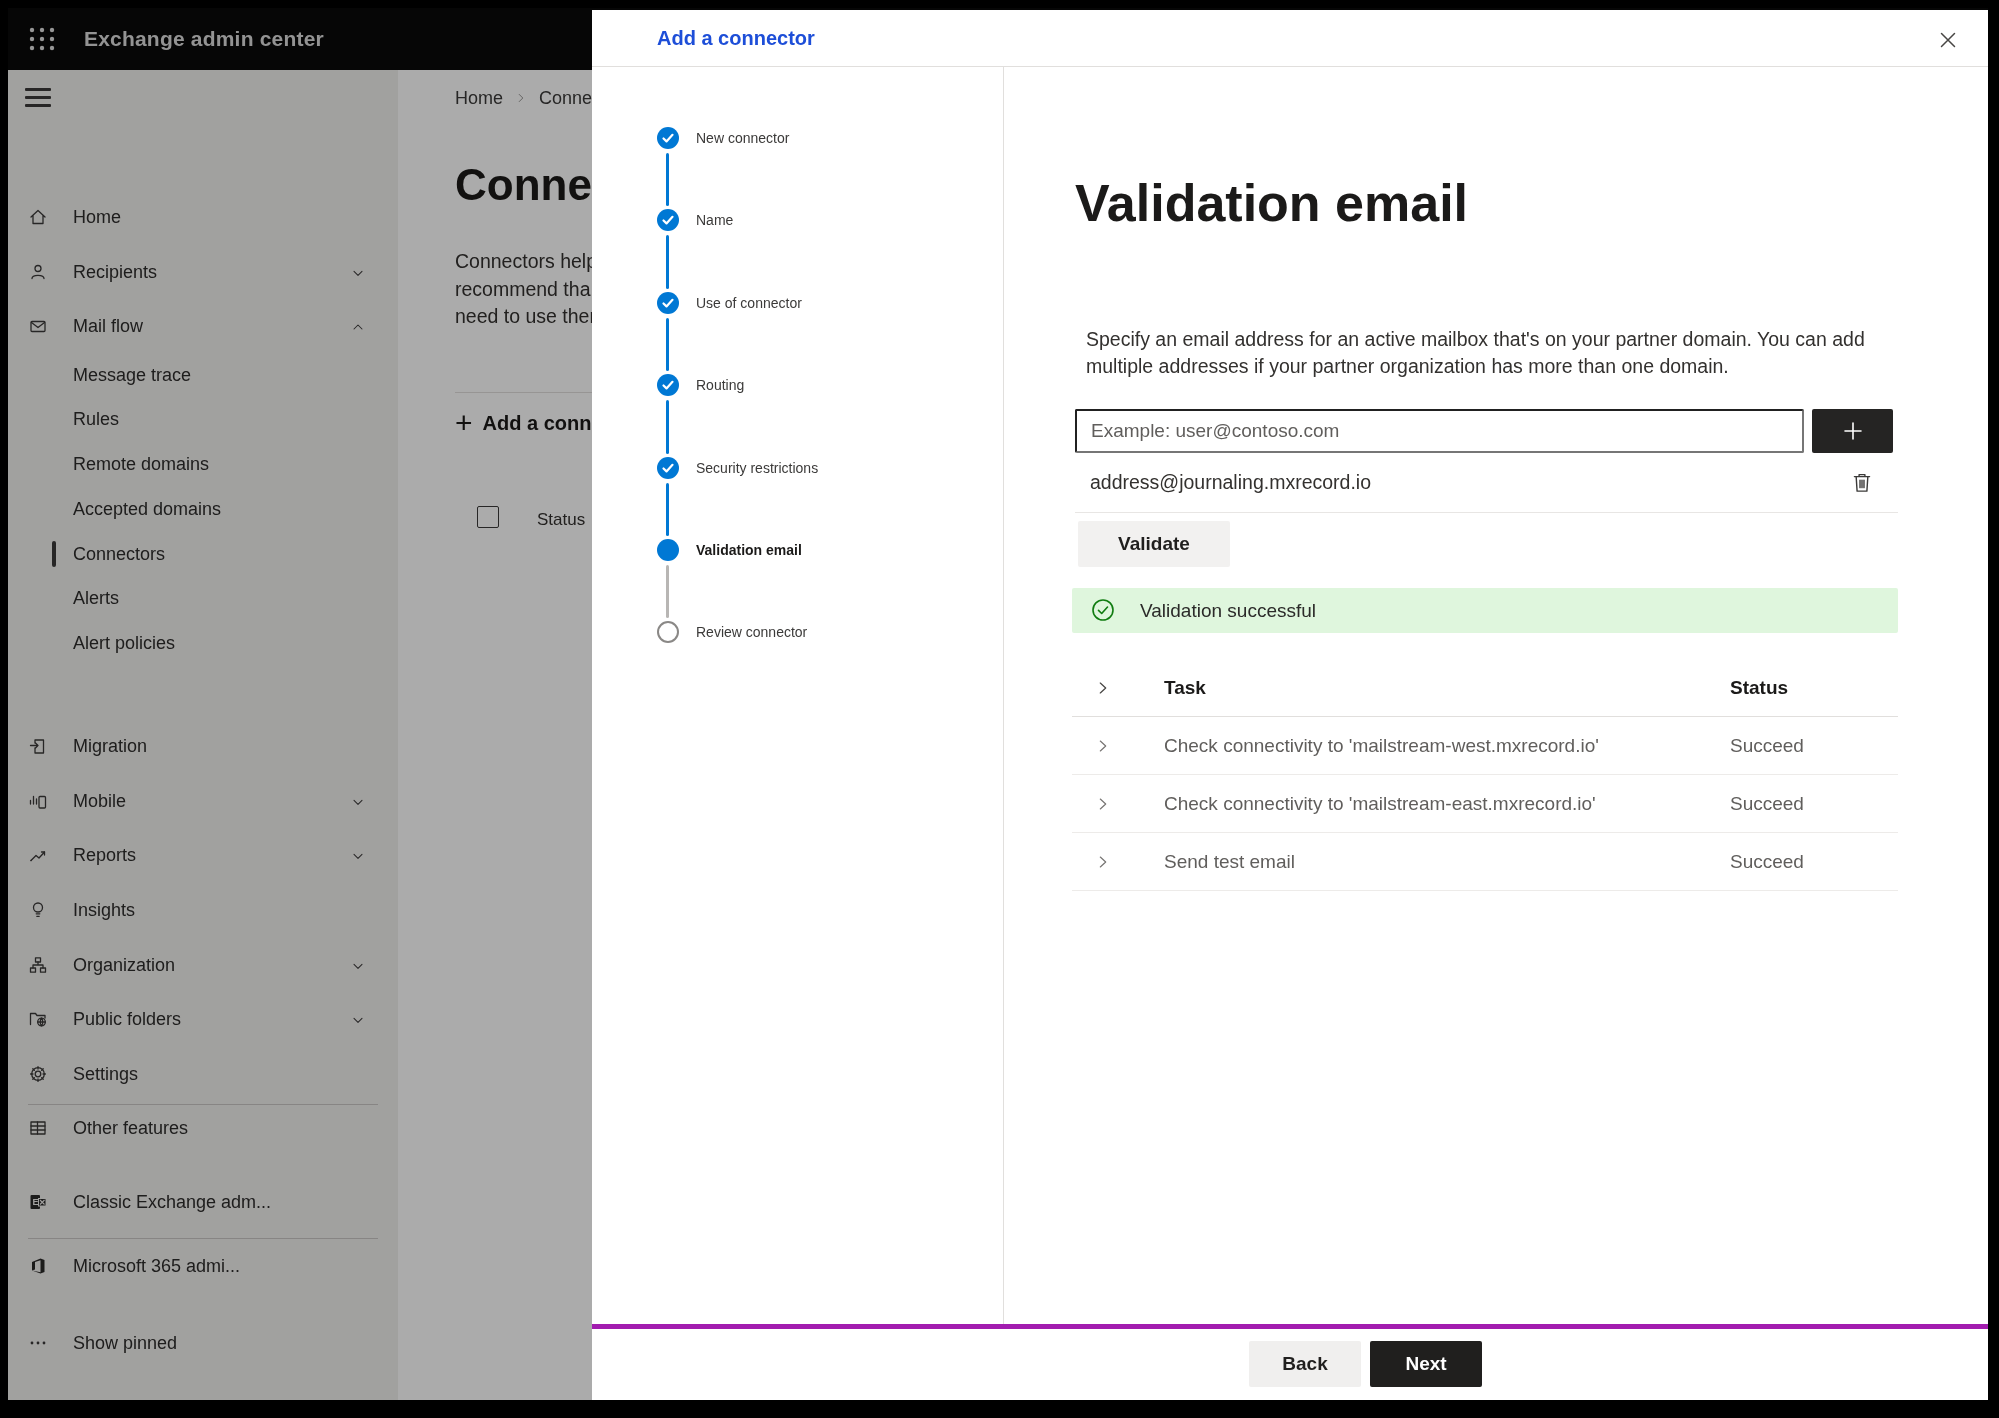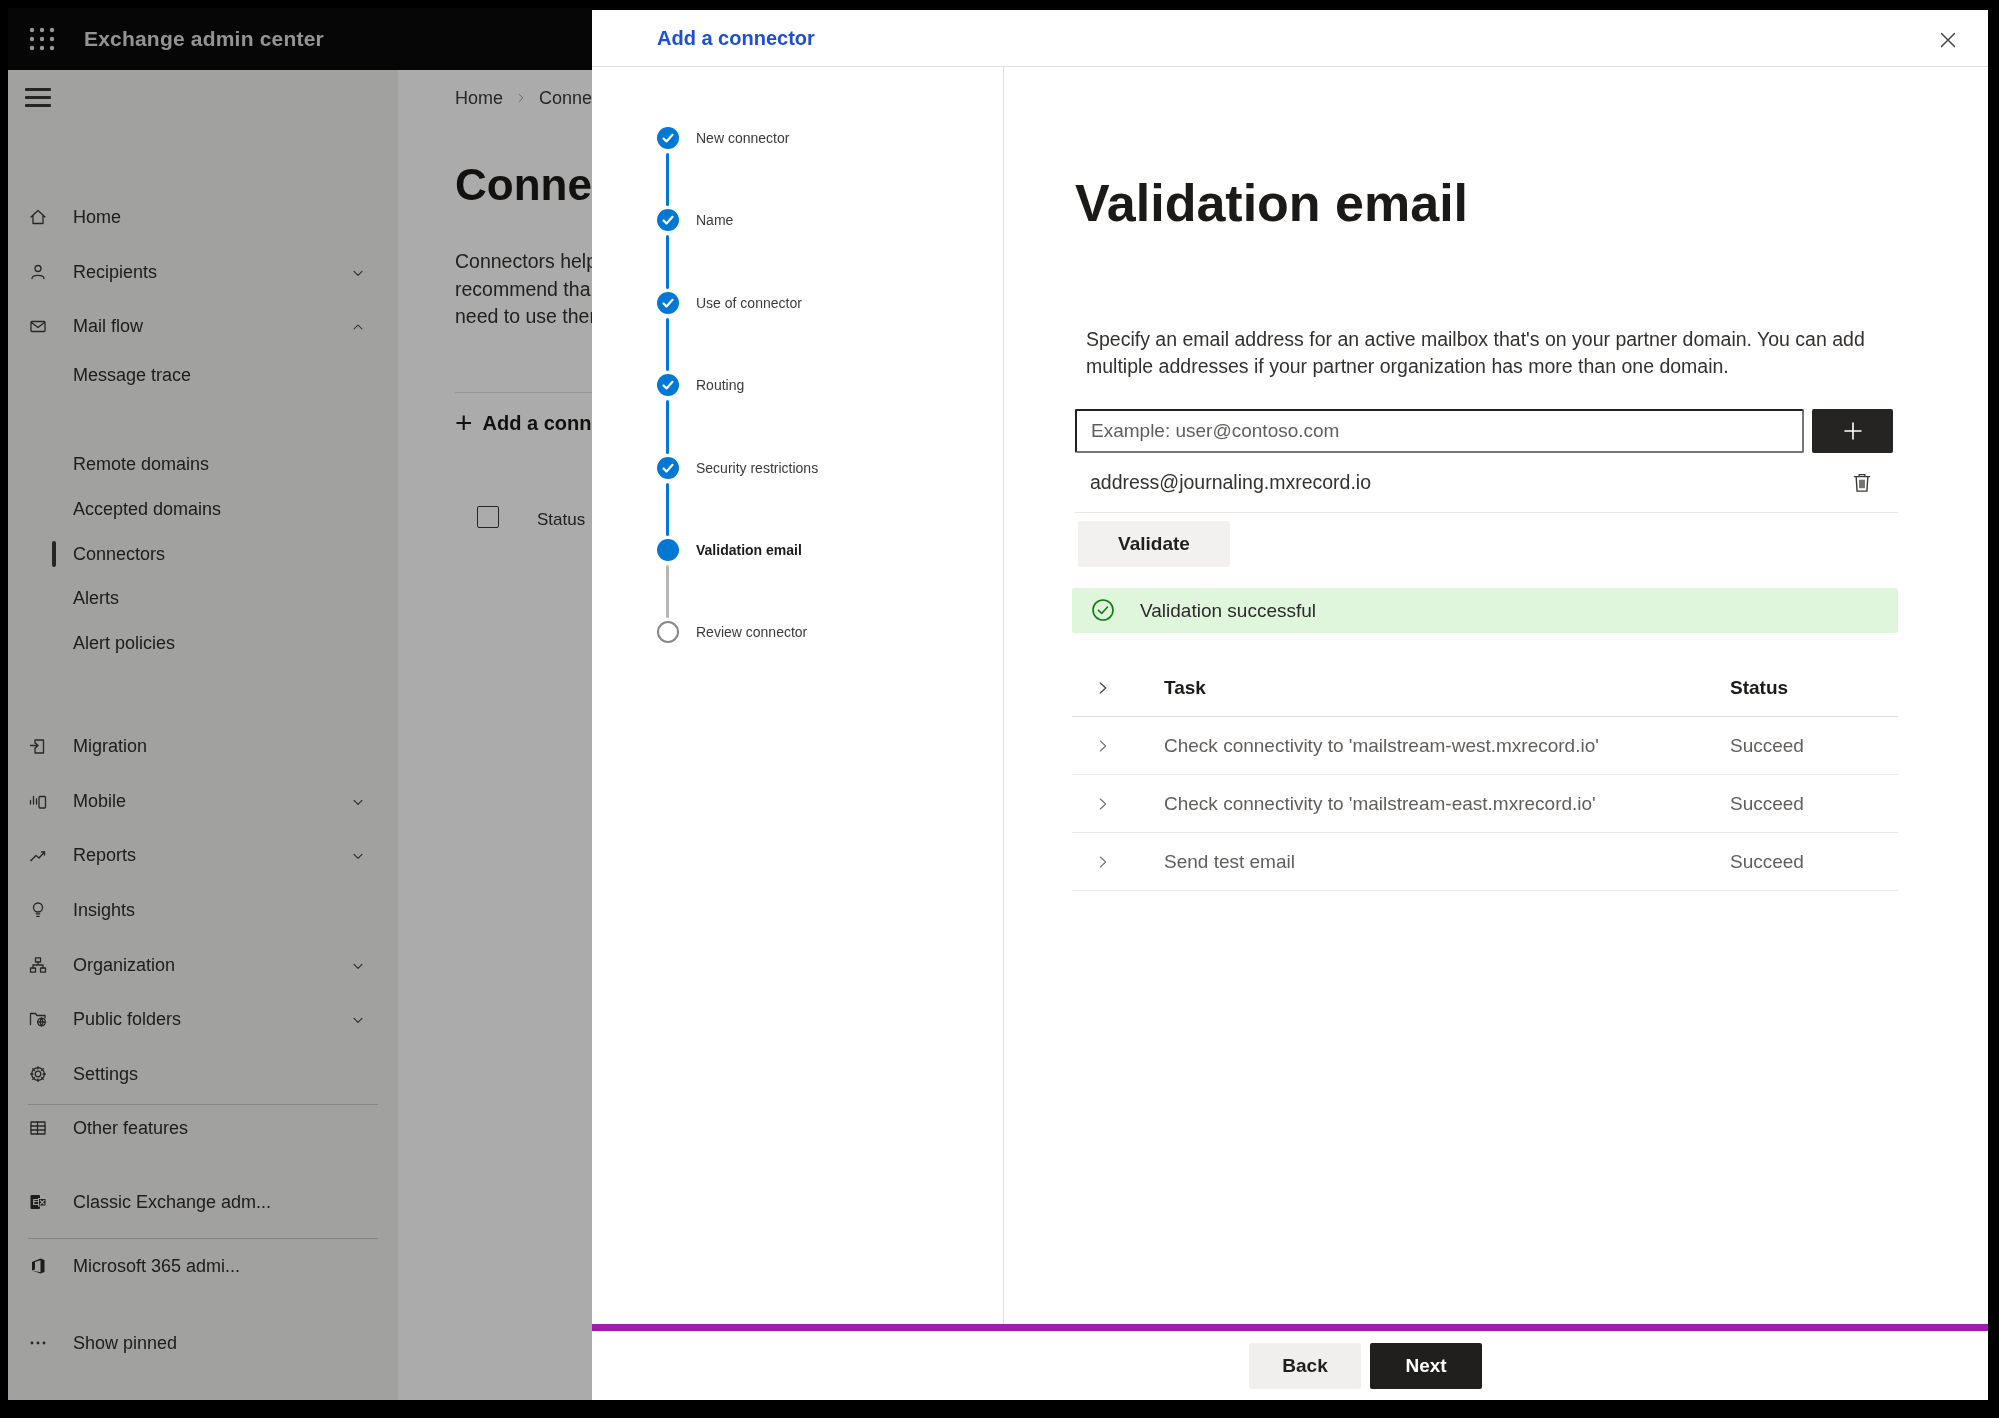--- a/index.html
+++ b/index.html
@@ -91,21 +91,21 @@
 
   .vtable { position:absolute; left:480px; top:650px; width:826px; }
   .vt-header { position:relative; height:57px; border-bottom:1px solid #e1dfdd; }
   .vt-row { position:relative; height:58px; border-bottom:1px solid #edebe9; }
   .vt-chev { position:absolute; left:22px; top:50%; margin-top:-9px; width:18px; height:18px; cursor:pointer; }
   .vt-task { position:absolute; left:92px; top:50%; transform:translateY(-50%); white-space:nowrap; }
   .vt-status { position:absolute; left:658px; top:50%; transform:translateY(-50%); }
   .vt-header .vt-task, .vt-header .vt-status { font-size:19px; font-weight:600; color:#1b1a19; }
   .vt-row .vt-task, .vt-row .vt-status { font-size:19px; color:#605e5c; }
 
-  .dlg-footer { position:absolute; left:0; top:1314px; width:100%; height:92px; border-top:7px solid #a21caf; background:#fff; }
+  .dlg-footer { position:absolute; left:0; top:1314px; width:100%; height:92px; border-top:5px solid #a21caf; background:#fff; }
   .btn-back { position:absolute; left:657px; top:12px; width:112px; height:46px; background:#f0efee; border:none;
               border-radius:2px; font-size:19px; font-weight:600; color:#201f1e; font-family:inherit; cursor:pointer; }
   .btn-next { position:absolute; left:778px; top:12px; width:112px; height:46px; background:var(--primary_btn,#201f1e);
               border:none; border-radius:2px; font-size:19px; font-weight:600; color:#fff; font-family:inherit; cursor:pointer; }
 </style>
 </head>
 <body>
 
 <div class="screen">
 
@@ -160,20 +160,23 @@
           </svg></span>
       <span class="lbl">Mail flow</span>
       <span class="chev"><svg class="stroked" width="16" height="16" viewBox="0 0 20 20">
             <path d="M5 12.5 L10 7.5 L15 12.5"></path>
           </svg></span>
     </div>
 
     <div class="nav-item" style="top:283px">
       <span class="lbl">Message trace</span>
     </div>
+    <div class="nav-item" style="top:327px">
+      <span class="lbl">Rules</span>
+    </div>
     <div class="nav-item" style="top:372px">
       <span class="lbl">Remote domains</span>
     </div>
     <div class="nav-item" style="top:417px">
       <span class="lbl">Accepted domains</span>
     </div>
     <div class="nav-item" style="top:462px">
       <span class="sel-bar"></span>
       <span class="lbl">Connectors</span>
     </div>

